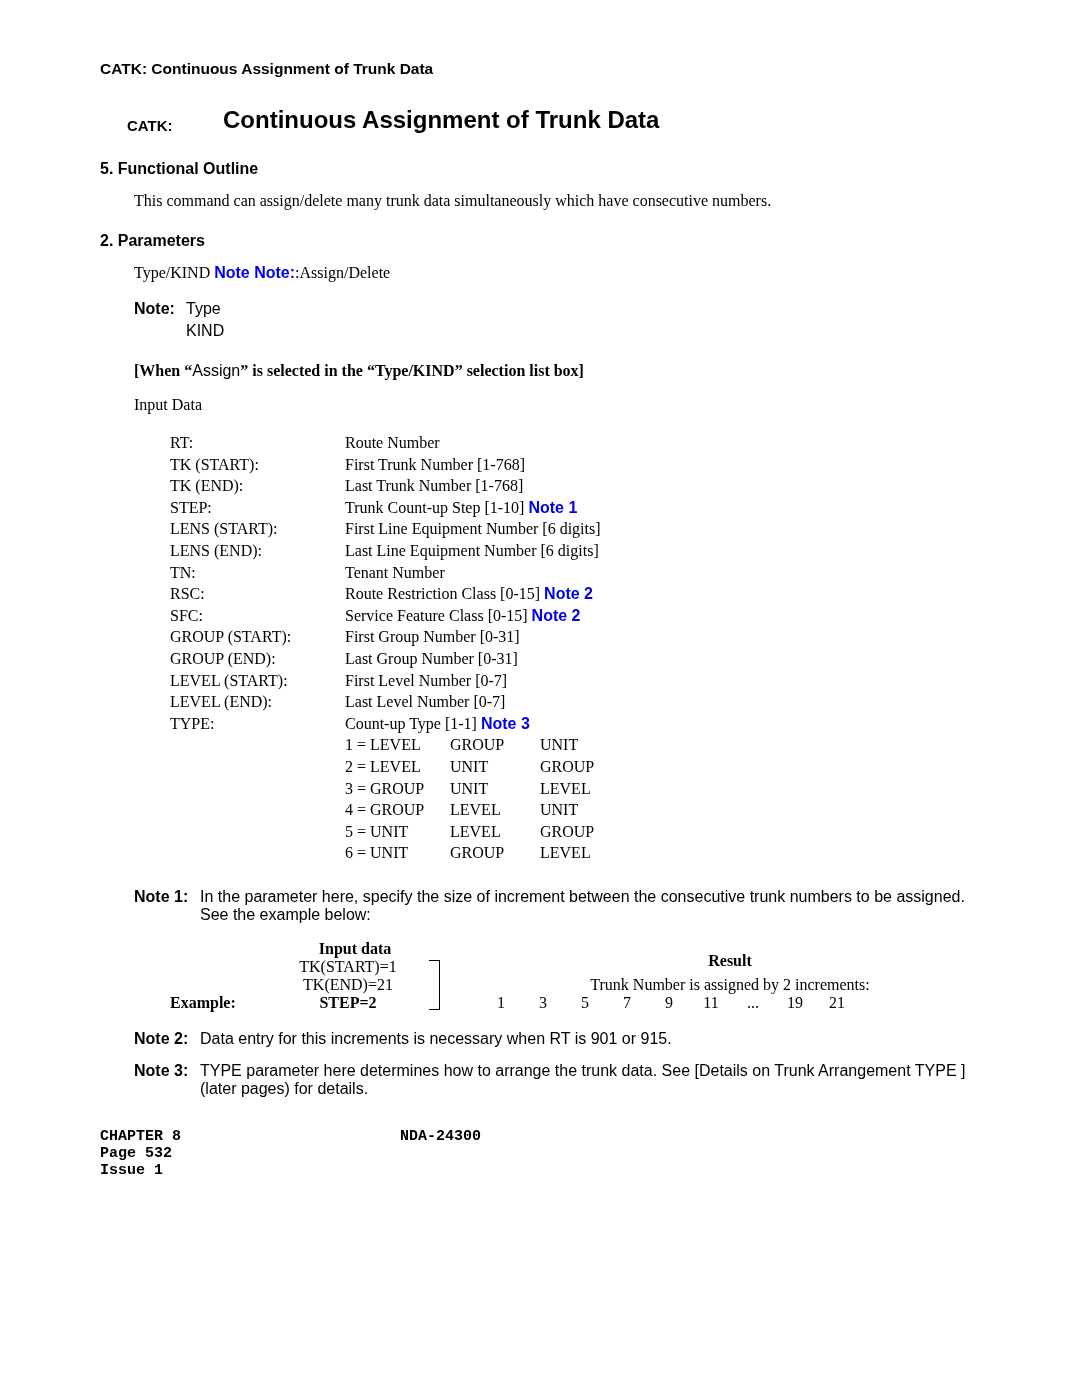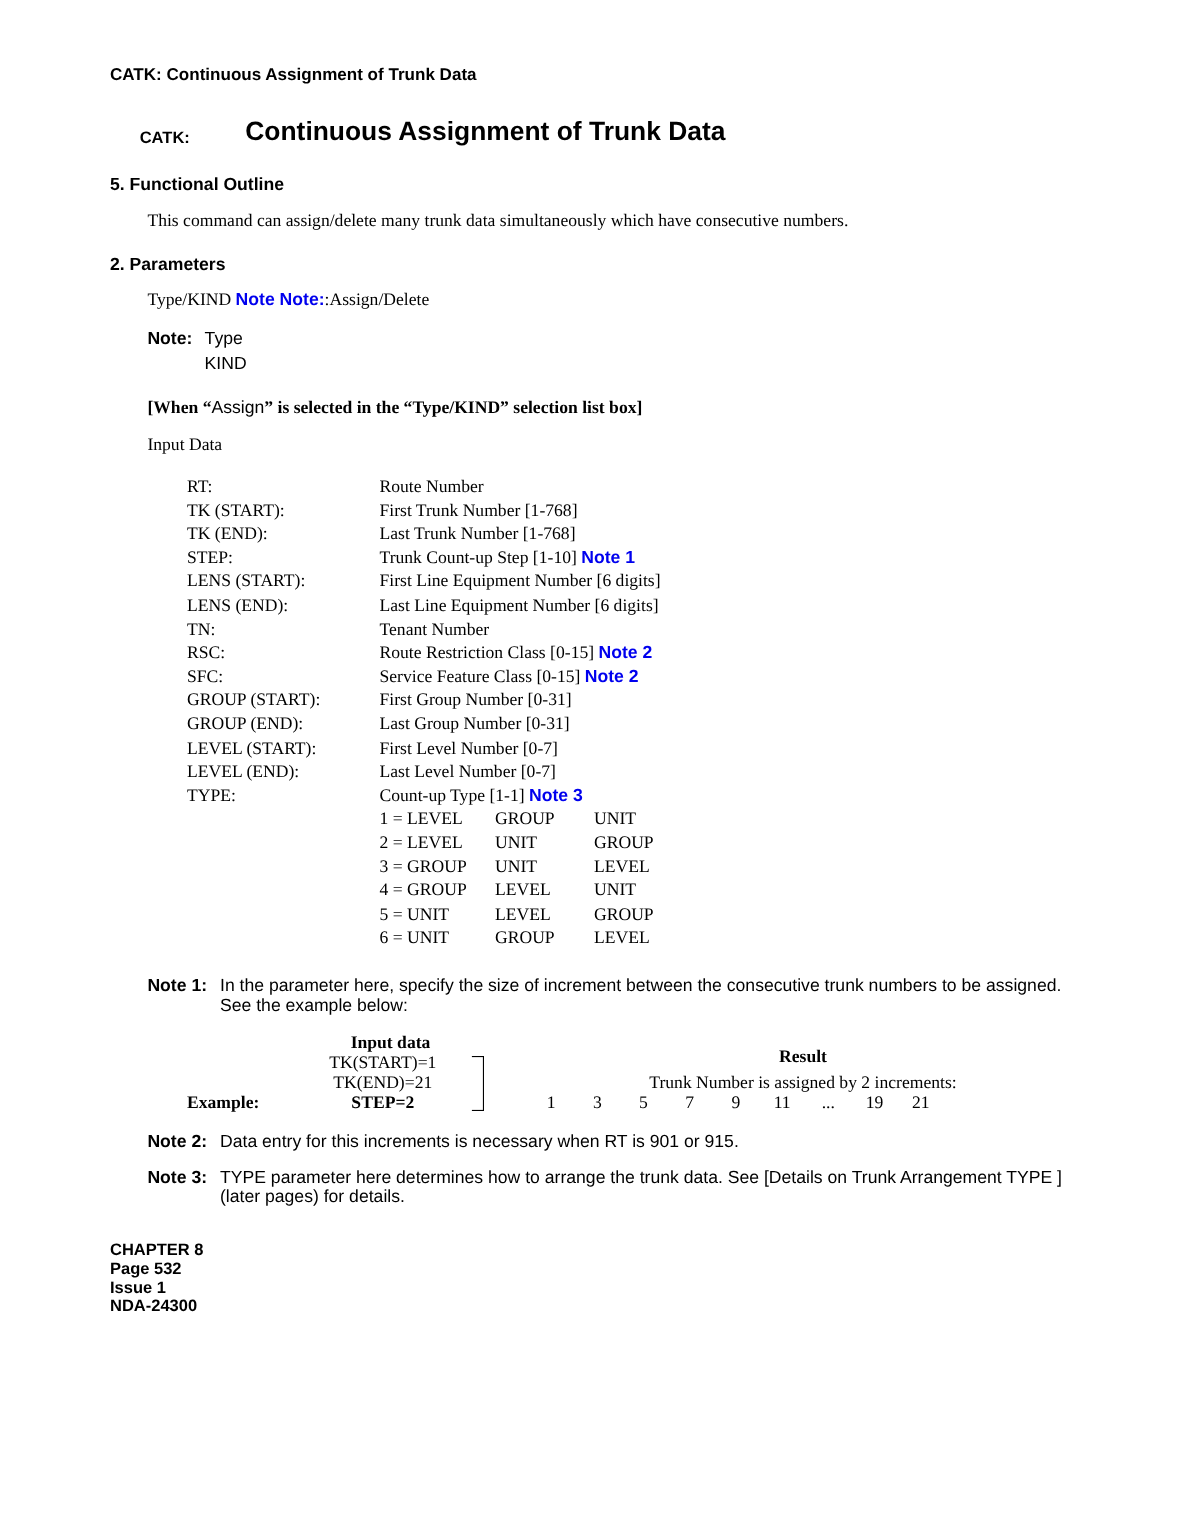--- a/index.html
+++ b/index.html
@@ -98,24 +98,23 @@
     gap: 0;
   }
   .result-nums span {
     display: inline-block;
     width: 42px;
     text-align: center;
   }
   .footer {
     display: flex;
     margin-top: 30px;
-    font-family: Liberation Sans, sans-serif;
+    font-family: Liberation Mono, monospace;
     font-weight: bold;
     font-size: 15px;
-    flex-direction: column;
   }
   .footer-left { width: 300px; }
   .footer-center { flex: 1; text-align: left; }
   .note-block { display: flex; margin-left: 34px; margin-bottom: 14px; }
   .note-block .nb-label {
     font-family: Arial, Helvetica, sans-serif;
     font-weight: bold;
     width: 66px;
     flex-shrink: 0;
   }

